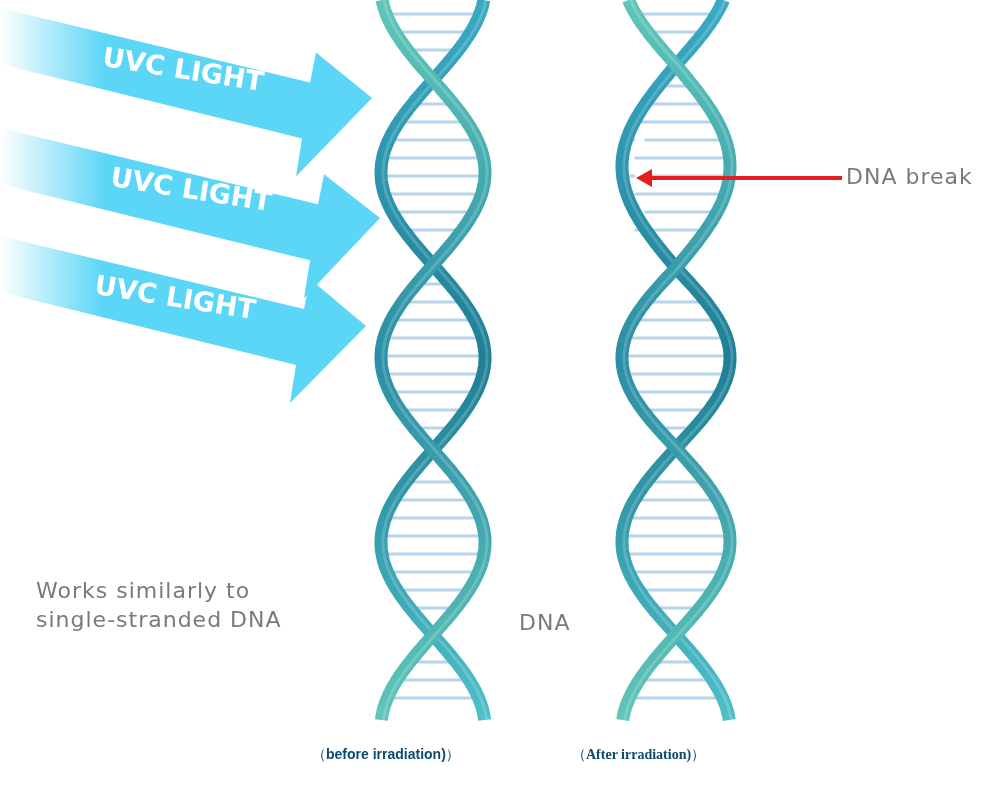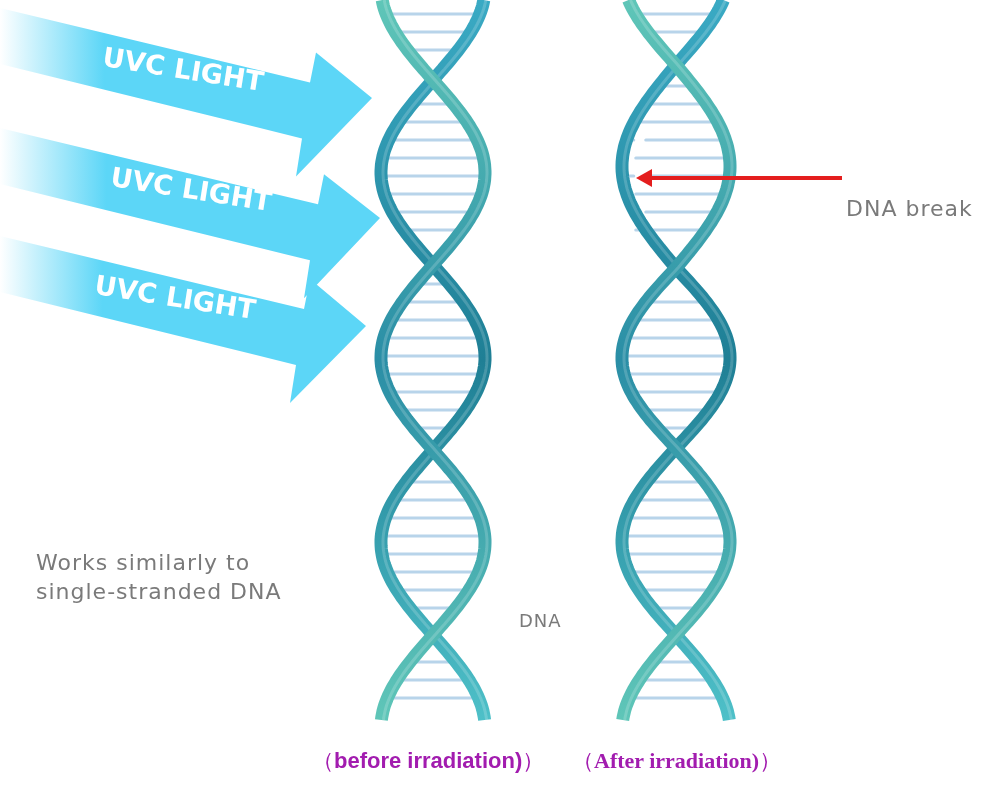--- a/index.html
+++ b/index.html
@@ -1,24 +1,24 @@
 <!DOCTYPE html>
 <html><head>
   <meta charset="utf-8">
   <style>
     html, body { margin: 0; padding: 0; background: #ffffff; }
     body { width: 1007px; height: 788px; position: relative; overflow: hidden;
            font-family: "Liberation Sans", "DejaVu Sans", sans-serif; }
     #scene { position: absolute; left: 0; top: 0; width: 1007px; height: 788px; }
     .label-gray { position: absolute; color: #7a7a7a; font-family: "DejaVu Sans", "Liberation Sans", sans-serif;
                   letter-spacing: 1px; }
-    #dna-break-label { left: 846px; top: 164px; font-size: 22px; margin-top: 32px; }
-    #side-note { left: 36px; top: 548px; font-size: 22px; line-height: 29px; width: 260px; }
-    #dna-center-label { left: 519px; top: 610px; font-size: 18px; }
-    .caption { position: absolute; top: 746px; color: #a21caf; font-weight: bold; font-size: 22px;
+    #dna-break-label { left: 846px; top: 164px; font-size: 22px; }
+    #side-note { left: 36px; top: 576px; font-size: 22px; line-height: 29px; width: 260px; }
+    #dna-center-label { left: 519px; top: 610px; font-size: 22px; }
+    .caption { position: absolute; top: 746px; color: #0c4a6e; font-weight: bold; font-size: 14px;
                font-family: "Liberation Sans", "DejaVu Sans", sans-serif; white-space: nowrap; }
     .caption .paren { font-weight: normal; }
     #caption-before { left: 312px; }
     #caption-after { left: 572px; font-family: Liberation Serif, serif; }
   </style>
 </head>
 <body>
 
 <svg id="scene" viewBox="0 0 1007 788" xmlns="http://www.w3.org/2000/svg">
   <defs>

